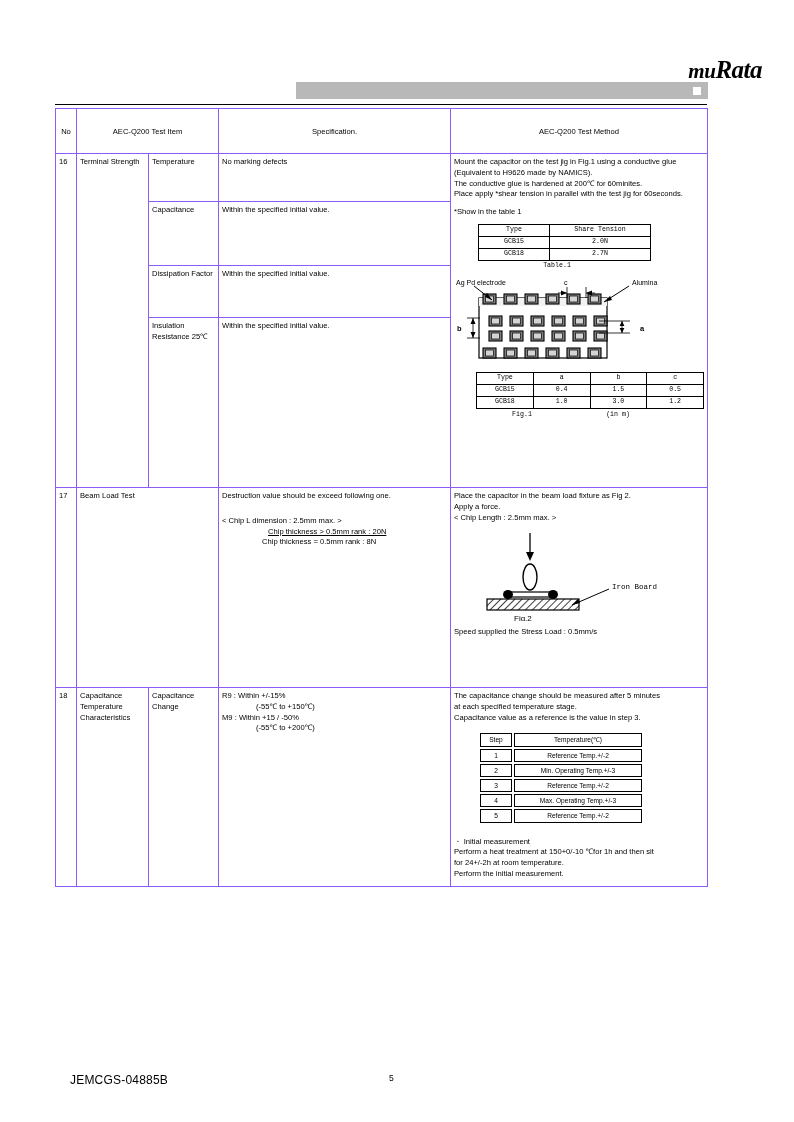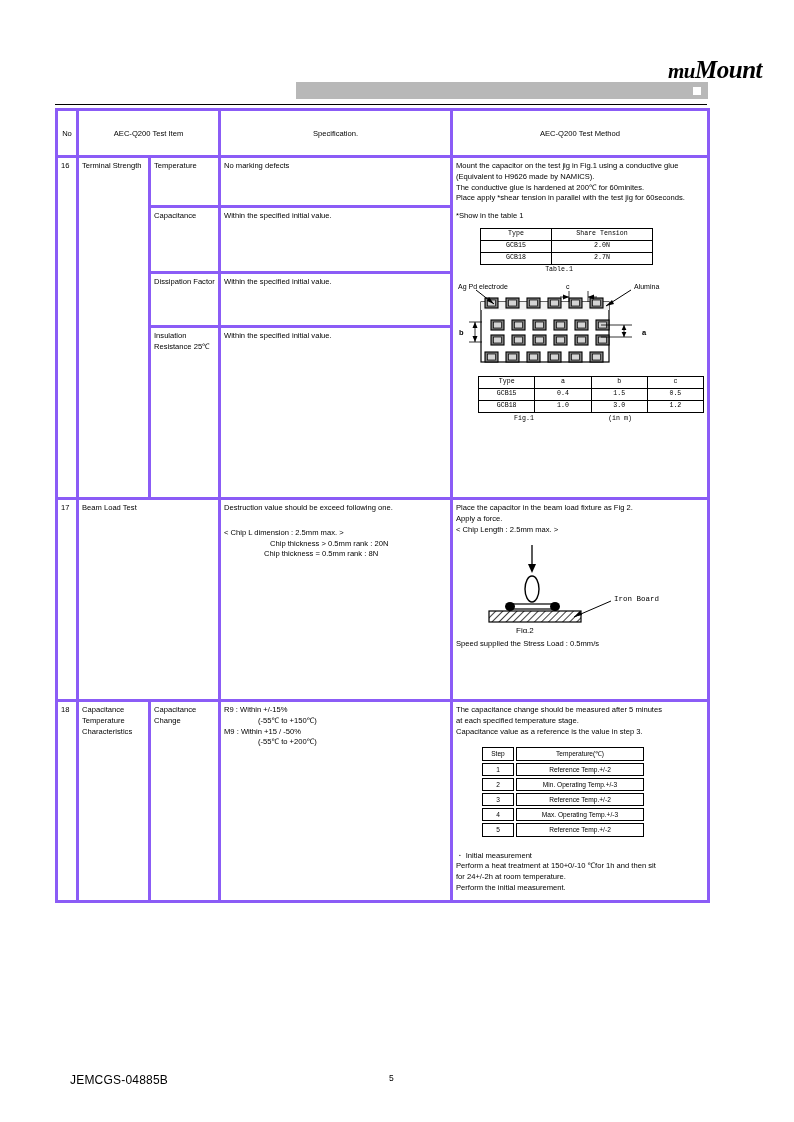--- a/index.html
+++ b/index.html
@@ -36,31 +36,31 @@
     position:absolute;left:55px;top:104px;width:652px;height:1px;background:#000;
   }
 
   
   .tbl{
     position:absolute;left:55px;top:108px;width:652px;
     border-collapse:collapse;table-layout:fixed;
     font-size:7.6px;
   }
   .tbl td,.tbl th{
-    border:3px solid #8b5cf6;vertical-align:top;
+    border:1px solid #8b5cf6;vertical-align:top;
     padding:3px 3px 6px 3px;line-height:1.42;font-weight:normal;
   }
   .c-no{width:21px;}
   .c-item{width:72px;}
   .c-sub{width:70px;}
   .c-spec{width:232px;}
   .c-meth{width:257px;}
   .hdr td{text-align:center;height:30px;vertical-align:middle;padding-top:8px;}
   .ind1{padding-left:34px;display:block;}
-  .ind2{padding-left:46px;display:block;}
+  .ind2{padding-left:46px;display:block;text-decoration:underline;}
   .ind3{padding-left:40px;display:block;}
   .gap{height:7px;}
 
   
   .mini{
     border-collapse:collapse;font-family:"Liberation Mono", monospace;
     font-size:6.6px;
   }
   .mini td{border:1px solid #000;text-align:center;padding:1px 4px;line-height:1.35;}
   .mini-cap{
@@ -96,21 +96,21 @@
   .footer-page{
     position:absolute;left:389px;top:1073px;font-size:8.5px;
   }
 </style>
 </head>
 <body>
 
 <div class="page">
 
   <div class="logo">
-    <span>mu</span><span class="big">Mount</span>
+    <span>mu</span><span class="big">Rata</span>
   </div>
 
   <div class="banner">
     <div class="banner-text">
       <span class="banner-sq"></span>
     </div>
   </div>
   <div class="rule"></div>
 
   <table class="tbl">

